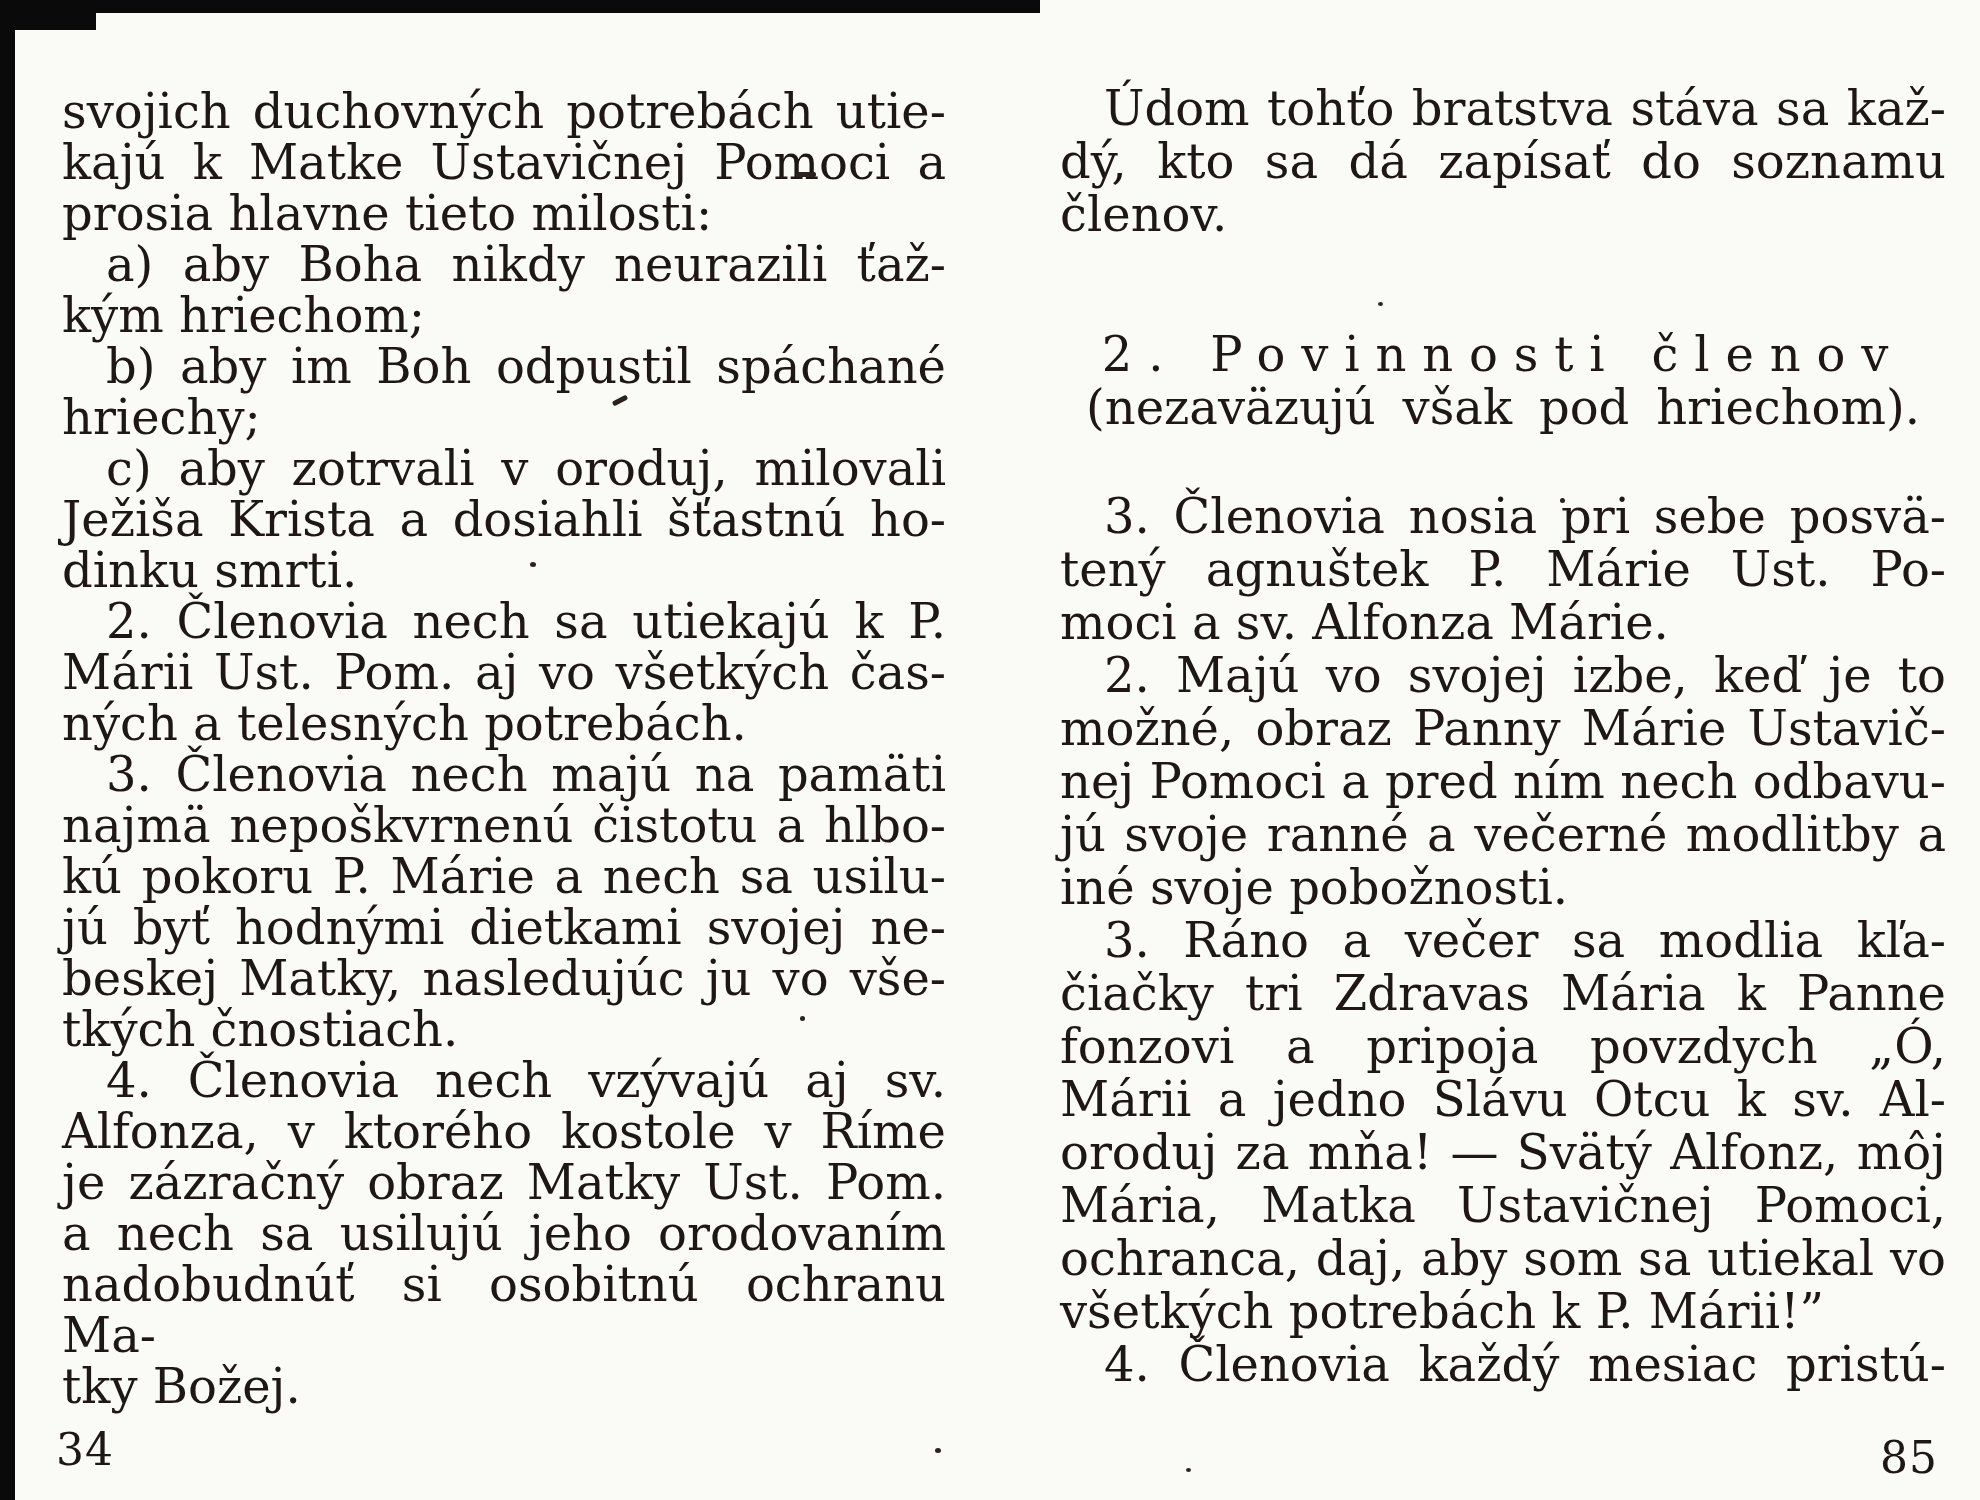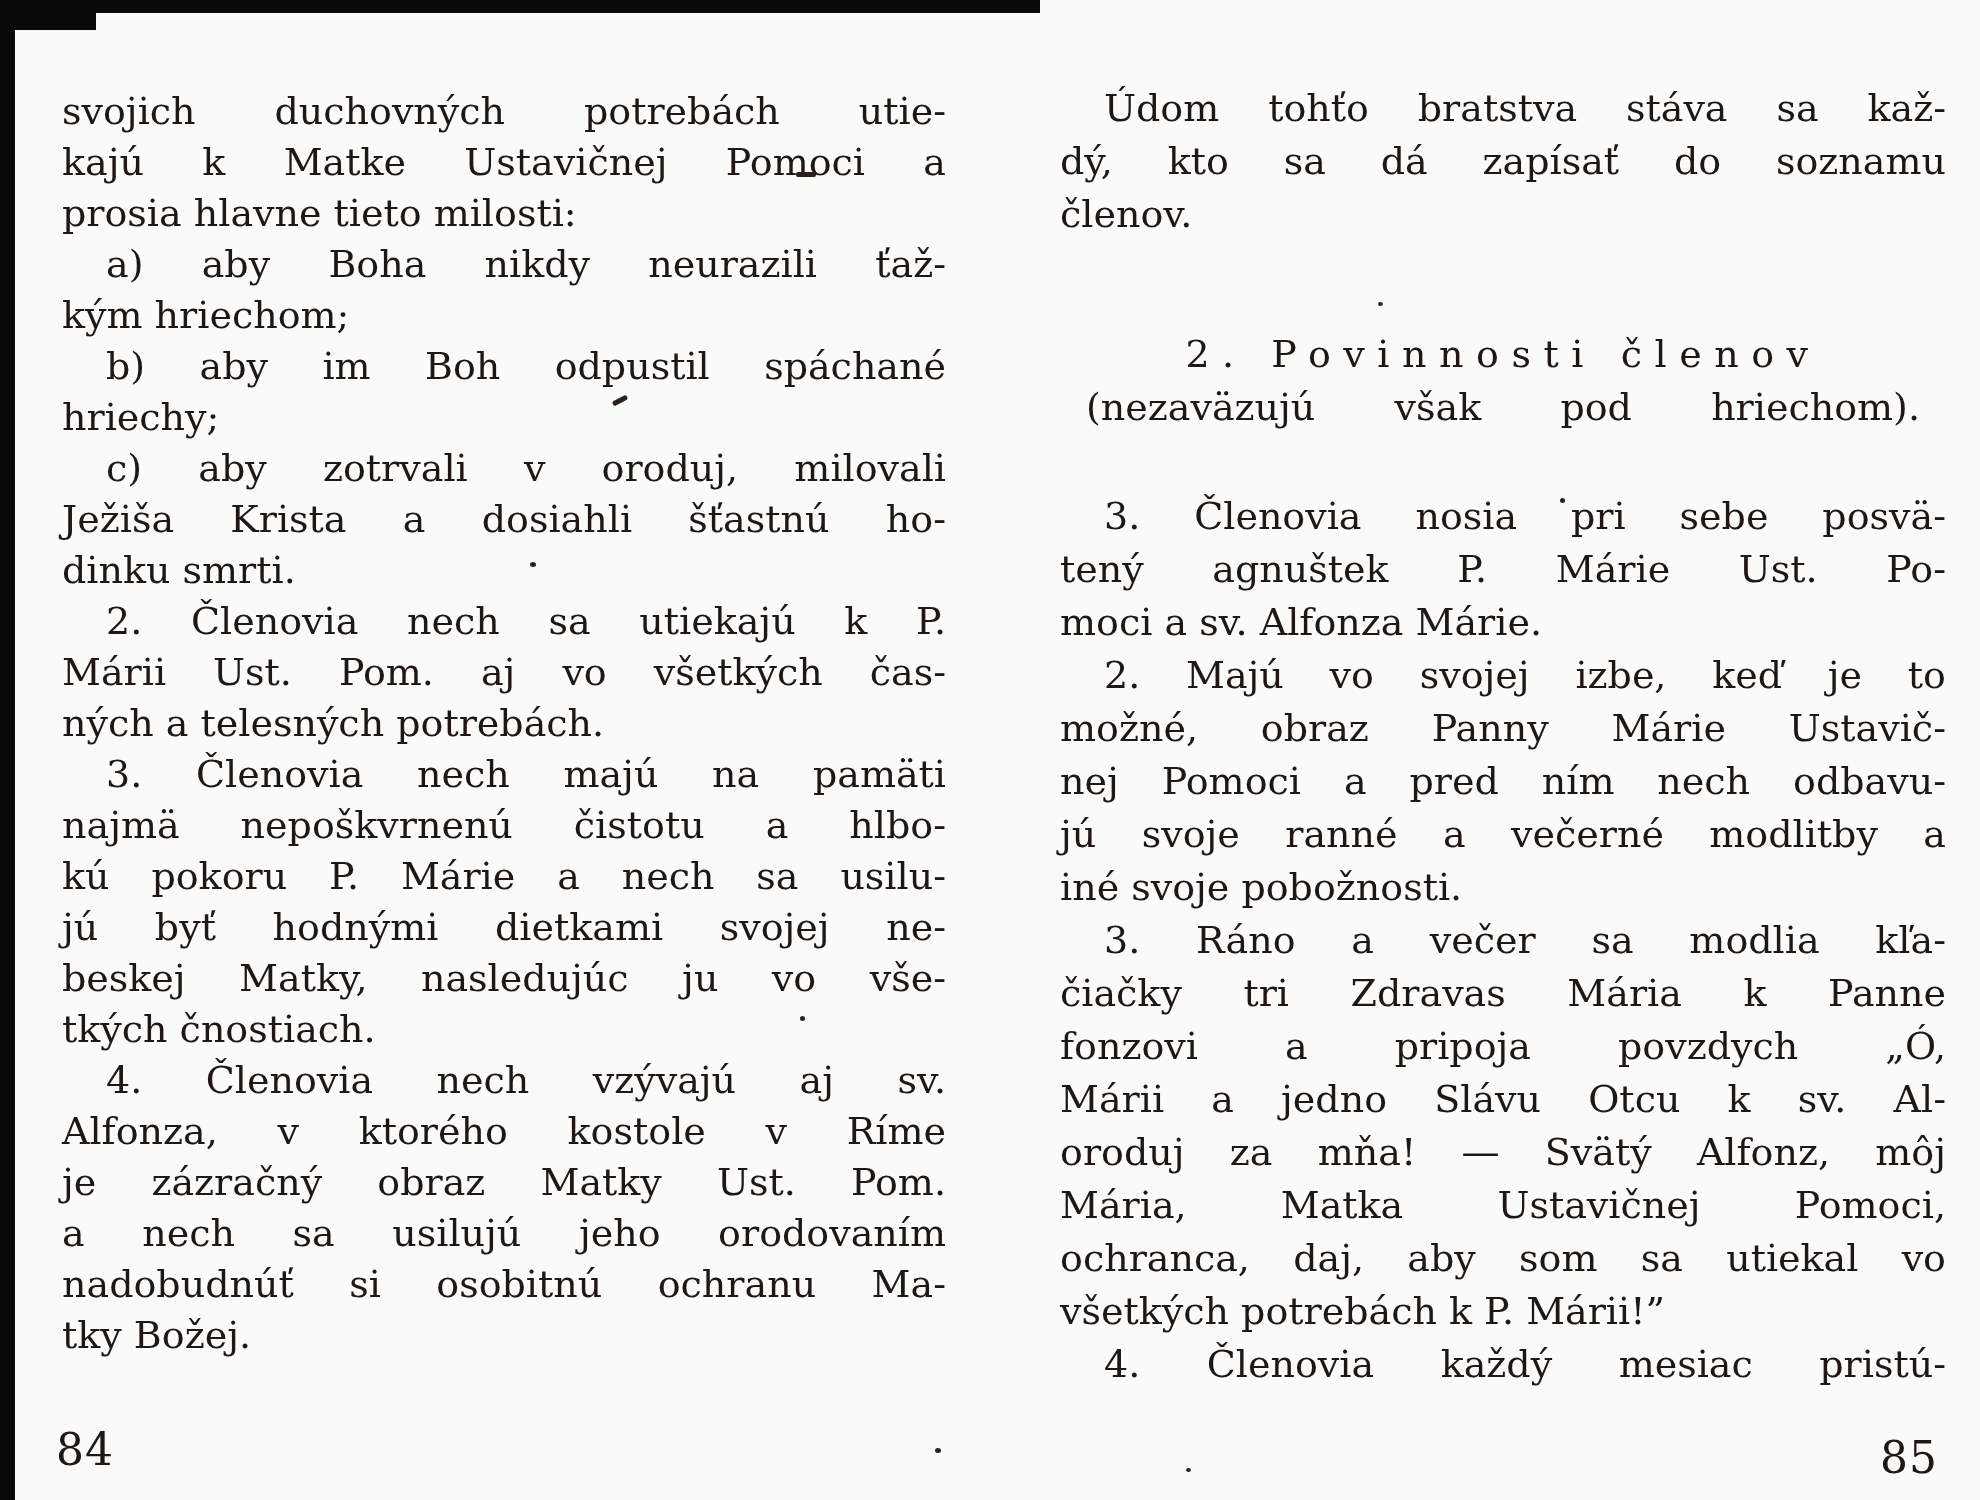--- a/index.html
+++ b/index.html
@@ -17,21 +17,21 @@
     color: #1e1814;
   }
   
   .edge { position: absolute; background: #0a0a0a; }
   .edge-left   { left: 0; top: 0; width: 15px; height: 1500px; }
   .edge-top    { left: 0; top: 0; width: 1040px; height: 13px; }
   .edge-corner { left: 0; top: 0; width: 96px; height: 30px; }
   
   .col {
     position: absolute;
-    font-size: 38px;
+    font-size: 48px;
     font-weight: 500;
   }
   .col-left  { left: 62px;   top: 86px;  width: 884px; line-height: 51px; }
   .col-right { left: 1060px; top: 82px;  width: 886px; line-height: 53px; }
   .line {
     text-align: justify;
     text-align-last: left;
     white-space: normal;
   }
   .j { text-align: justify; text-align-last: justify; }
@@ -115,21 +115,21 @@
       <div class="line j">čiačky tri Zdravas Mária k Panne</div>
       <div class="line j">fonzovi a pripoja povzdych „Ó,</div>
       <div class="line j">Márii a jedno Slávu Otcu k sv. Al-</div>
       <div class="line j">oroduj za mňa! — Svätý Alfonz, môj</div>
       <div class="line j">Mária, Matka Ustavičnej Pomoci,</div>
       <div class="line j">ochranca, daj, aby som sa utiekal vo</div>
       <div class="line">všetkých potrebách k P. Márii!”</div>
       <div class="line j ind">4. Členovia každý mesiac pristú-</div>
     </div>
 
-  <div class="pagenum pagenum-left">84</div>
+  <div class="pagenum pagenum-left">34</div>
 
   <div class="pagenum pagenum-right">85</div>
 
   <div class="speck speck-dash"></div>
   <div class="speck speck-tick"></div>
   <div class="speck speck-dot1"></div>
   <div class="speck speck-dot2"></div>
   <div class="speck speck-dot3"></div>
   <div class="speck speck-dot4"></div>
   <div class="speck speck-dot5"></div>

